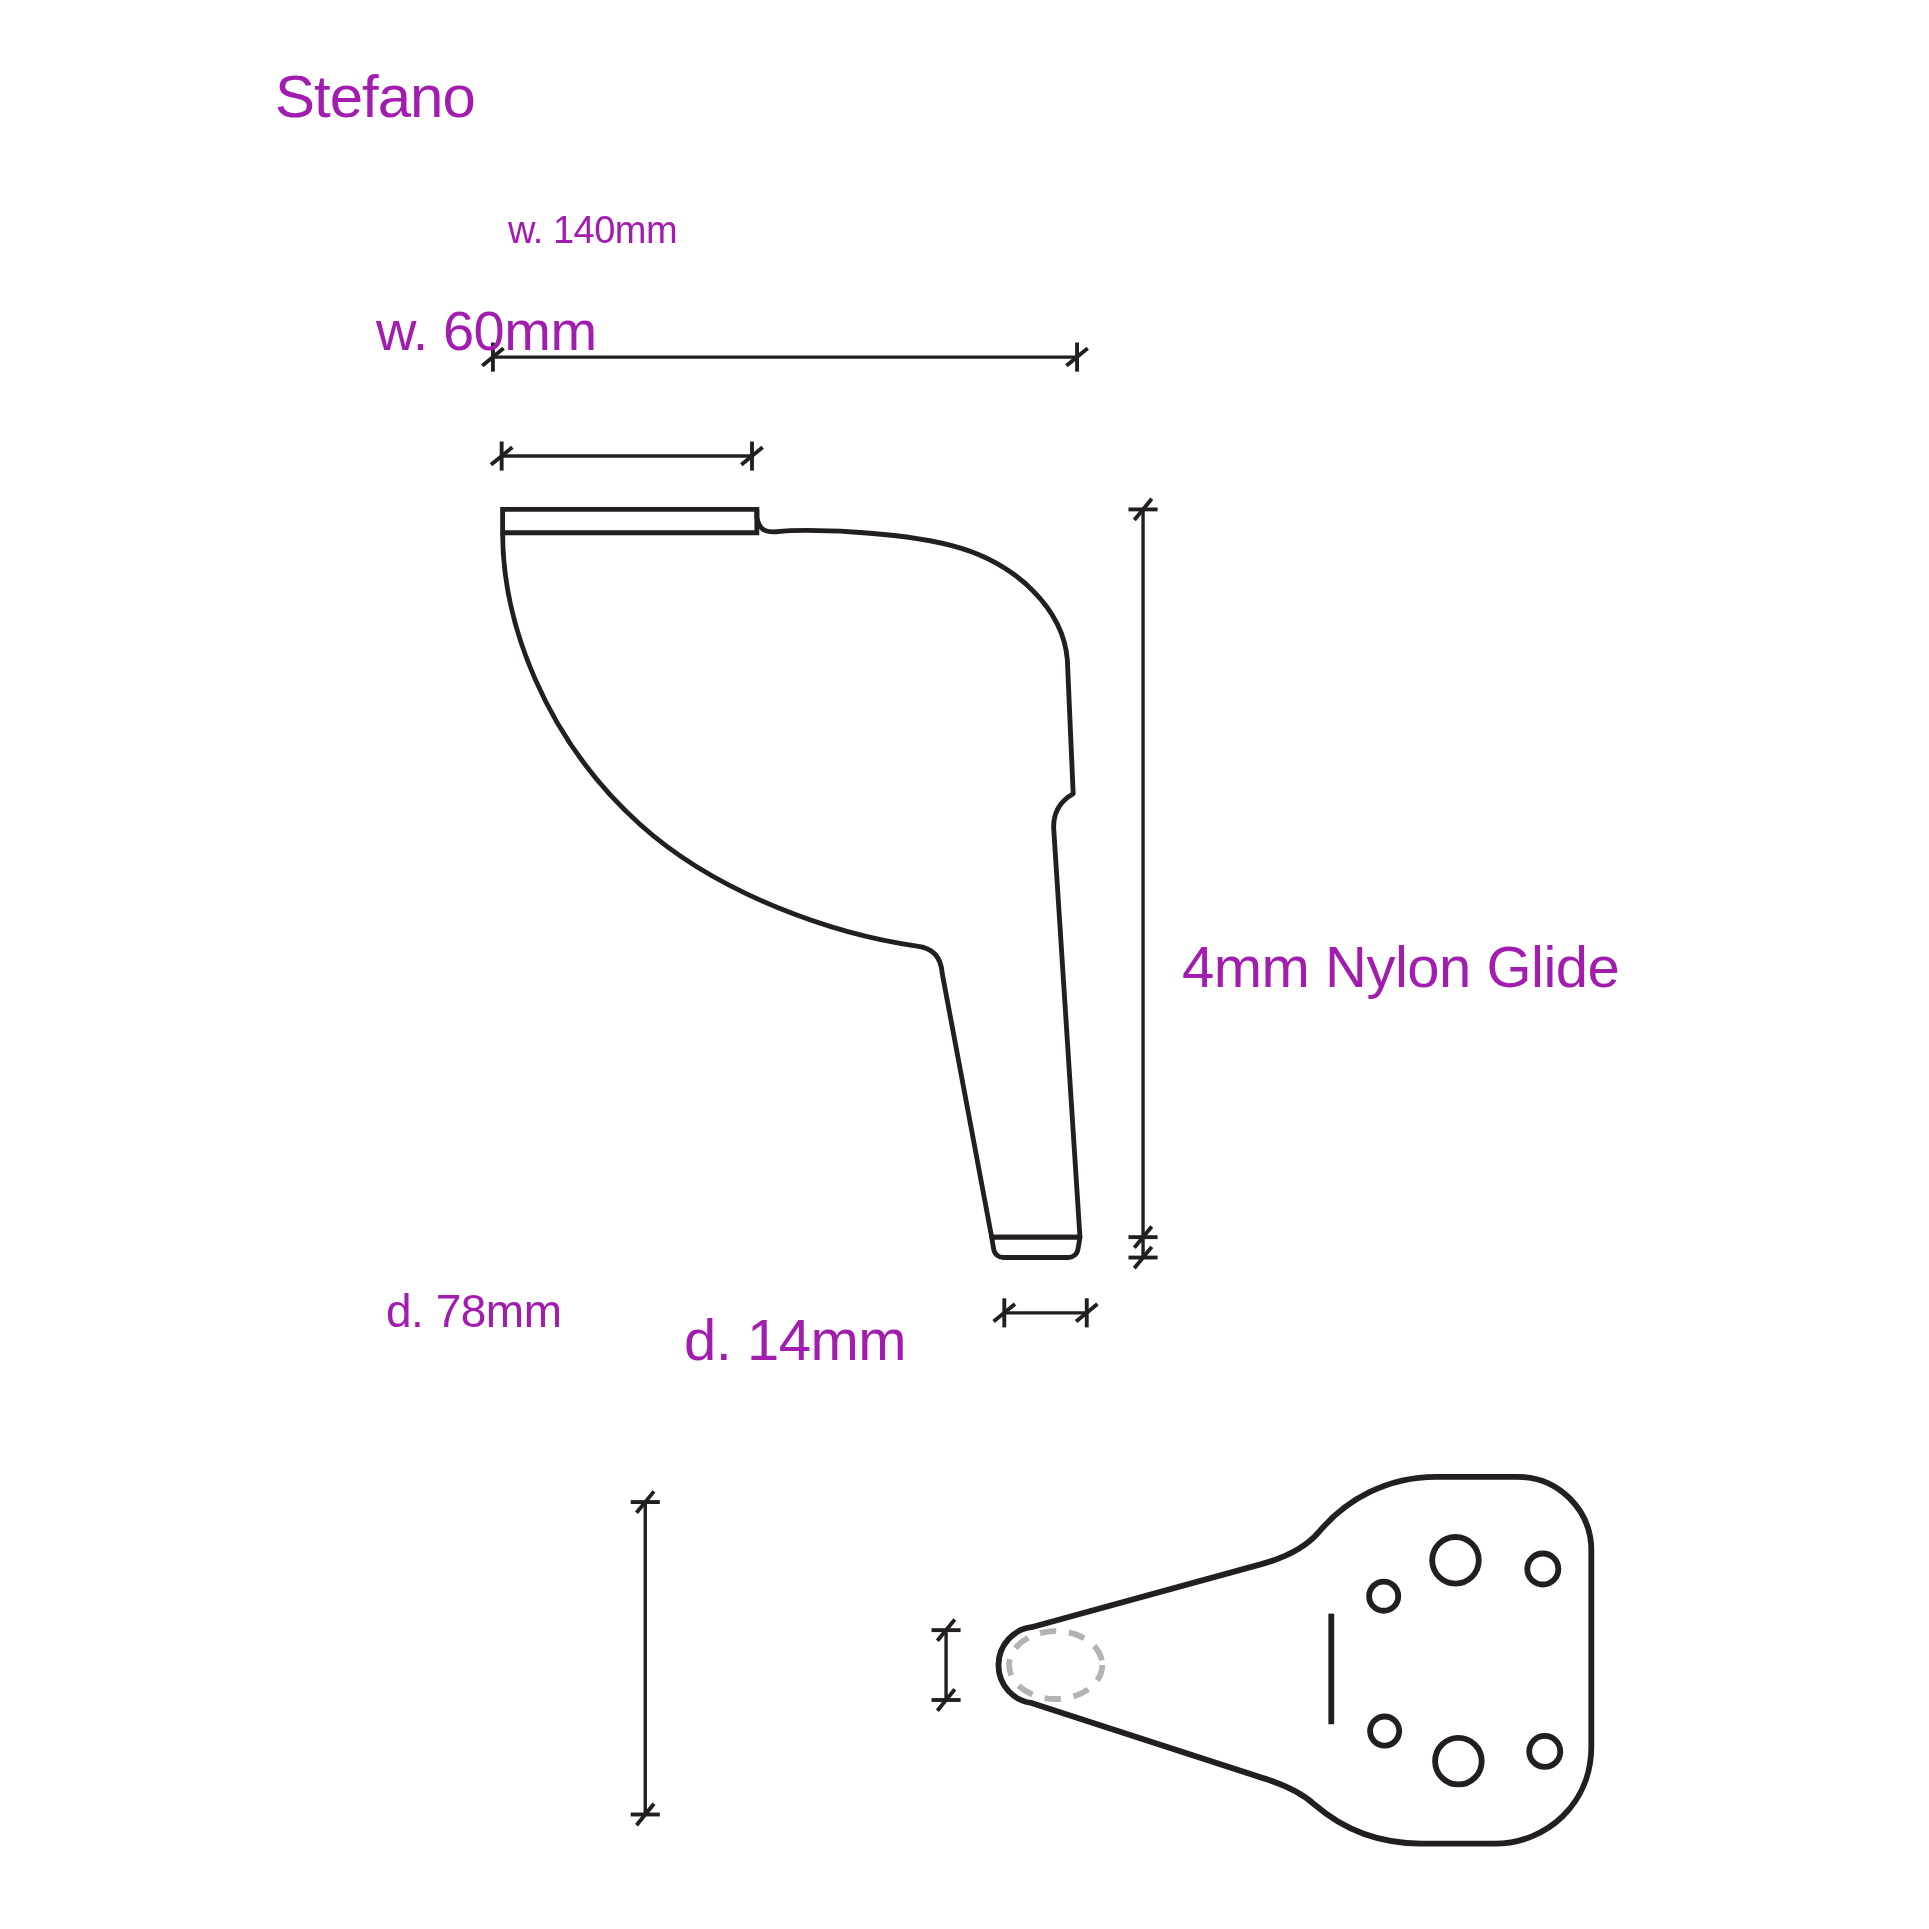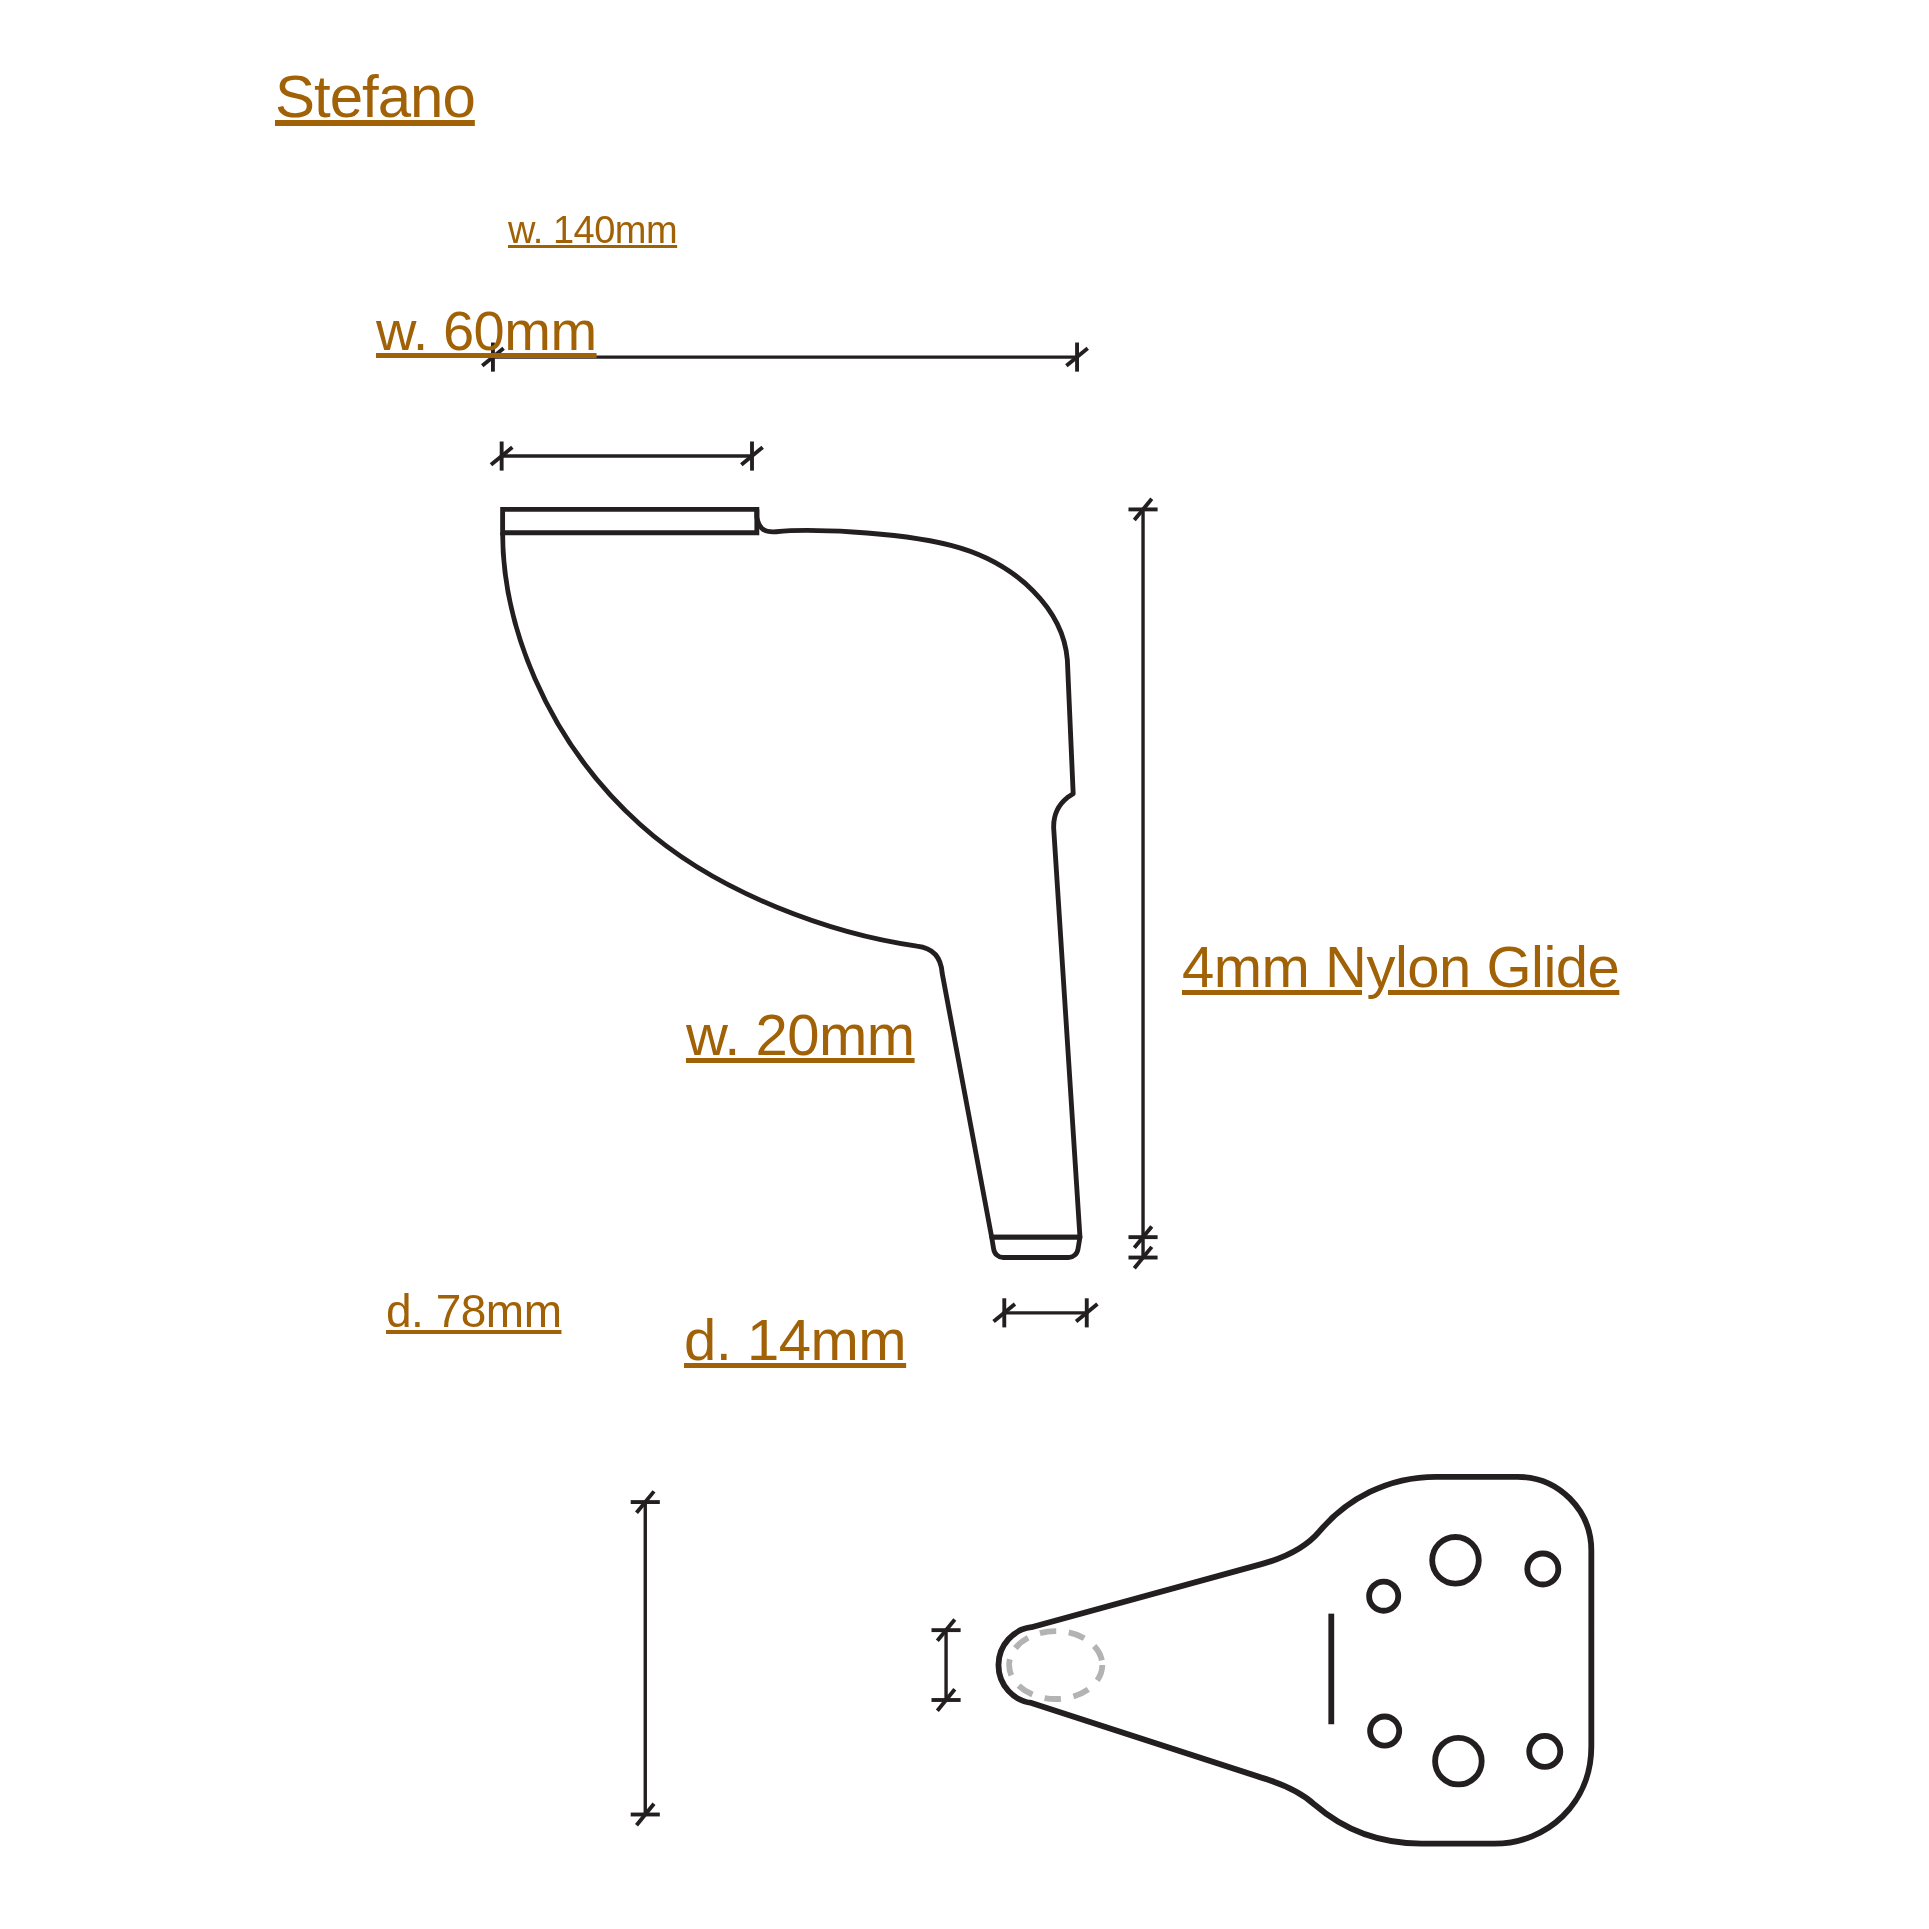--- a/index.html
+++ b/index.html
@@ -23,25 +23,24 @@
   #drawing {
     position: absolute;
     inset: 0;
     width: 1929px;
     height: 1929px;
     display: block;
   }
   .txt {
     position: absolute;
     white-space: nowrap;
-    color: #a16207;
+    color: #a21caf;
     font-family: "Liberation Sans", sans-serif;
     font-weight: 400;
     letter-spacing: -0.5px;
-    text-decoration: underline;
   }
   #title-text {
     left: 275px;
     top: 62px;
     font-size: 60px;
     letter-spacing: -1px;
   }
   #lbl-w140 {
     left: 508px;
     top: 209px;
@@ -195,20 +194,19 @@
 
   <div class="txt" id="title-text">Stefano</div>
 
   <div class="txt" id="lbl-w140">w. 140mm</div>
 
   <div class="txt" id="lbl-w60">w. 60mm</div>
 
 
   <div class="txt" id="lbl-glide">4mm Nylon Glide</div>
 
-  <div class="txt" id="lbl-w20">w. 20mm</div>
 
   <div class="txt" id="lbl-d78">d. 78mm</div>
 
   <div class="txt" id="lbl-d14">d. 14mm</div>
 
 </div>
 
 
 </body></html>

